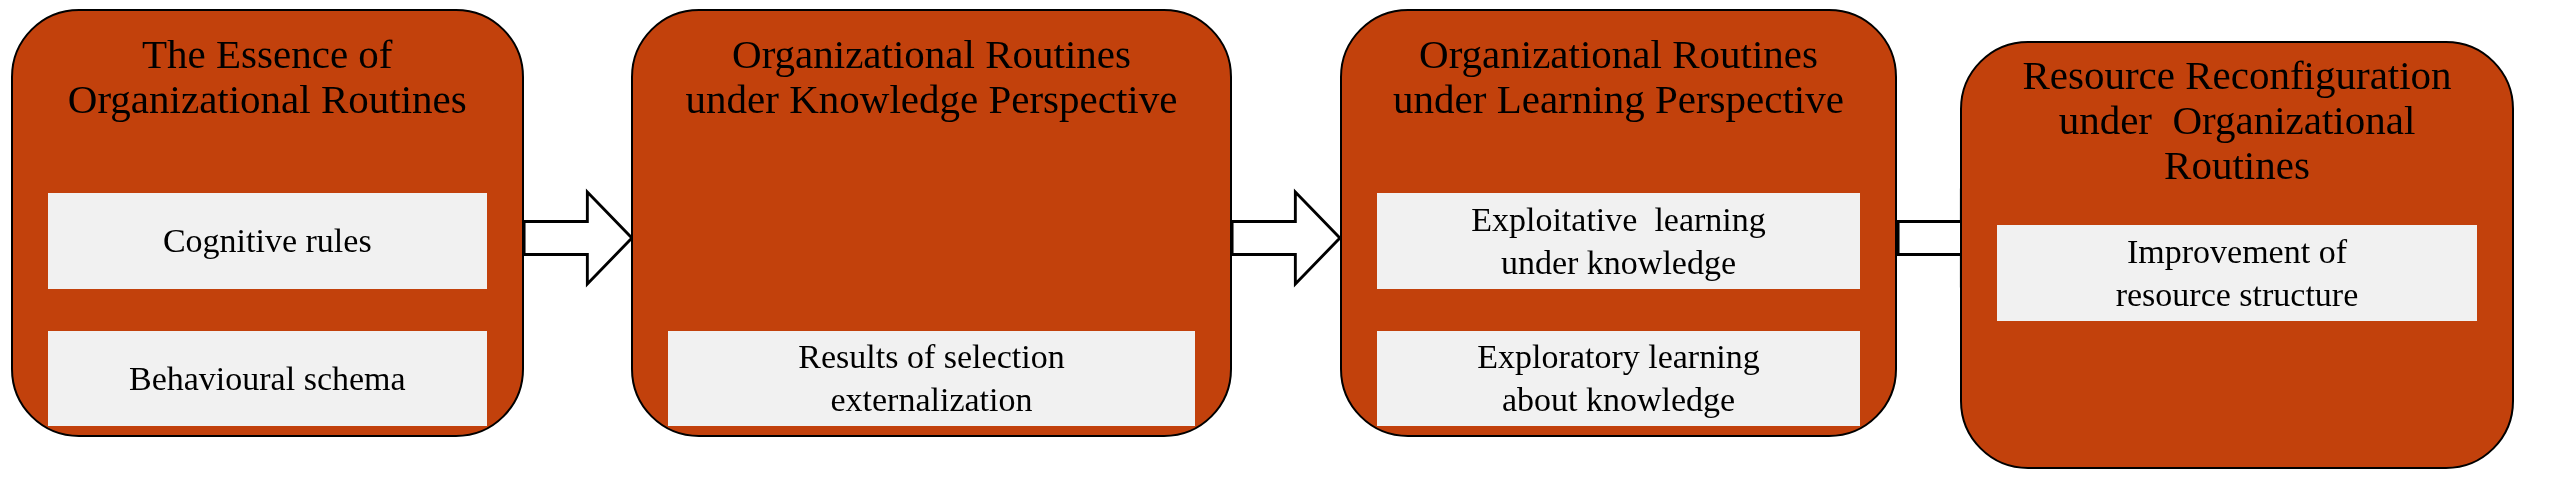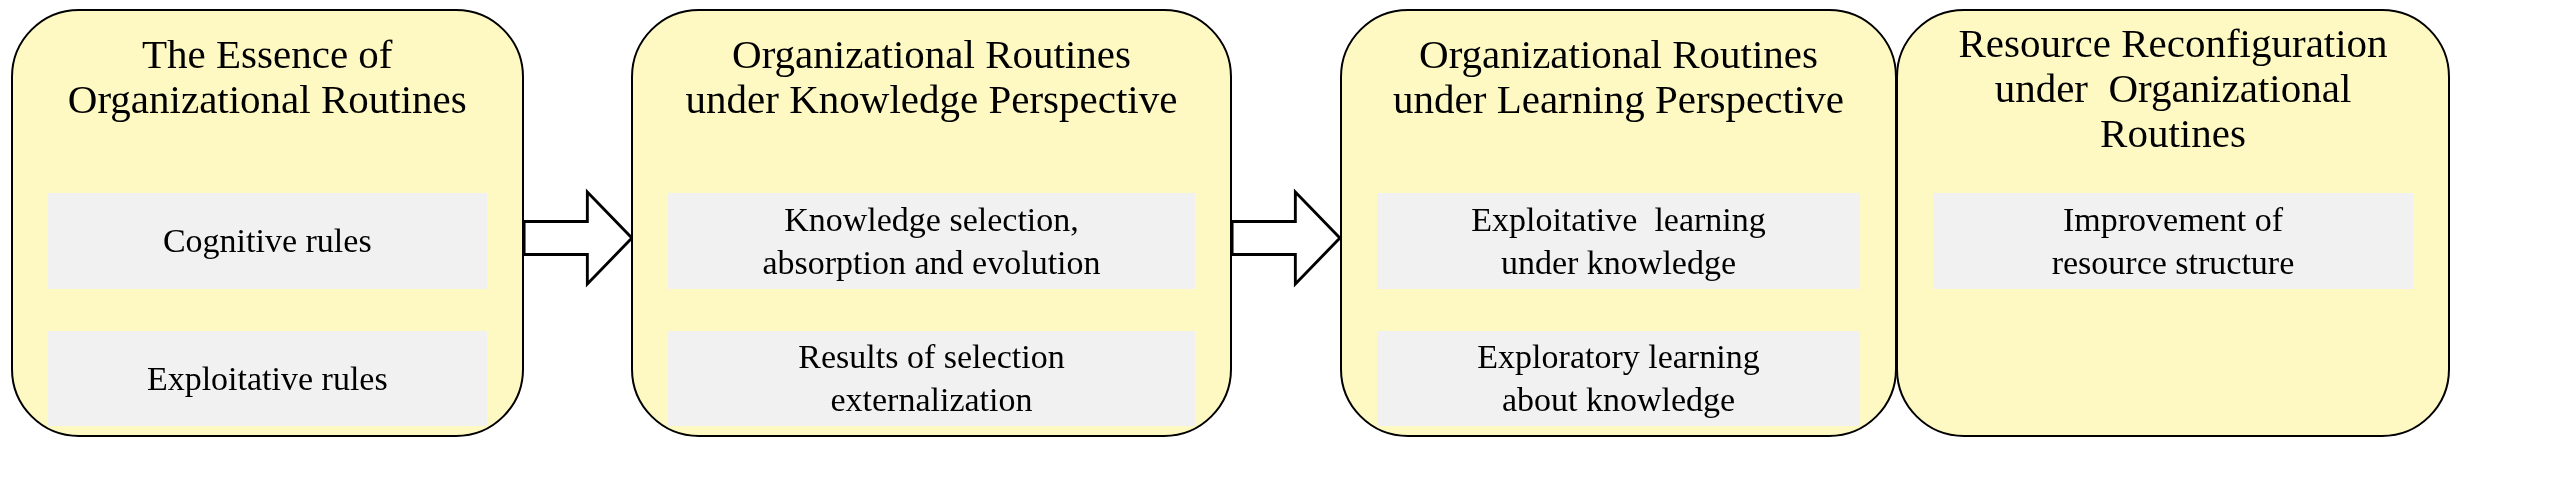--- a/index.html
+++ b/index.html
@@ -15,21 +15,21 @@
     font-family: "Liberation Serif", "DejaVu Serif", serif;
     color: #000000;
   }
   .stage-box {
     position: absolute;
     top: 8.6px;
     height: 428px;
     box-sizing: border-box;
     border: 2.2px solid #000000;
     border-radius: 68px;
-    background: #fef9c3;
+    background: #c2410c;
     text-decoration: underline;
   }
   .box-title {
     position: absolute;
     top: 21.5px;
     left: 4.3px;
     right: 4.3px;
     text-align: center;
     font-size: 41px;
     line-height: 45px;
@@ -57,48 +57,46 @@
     position: absolute;
     top: 192px;
     width: 108px;
     height: 92px;
   }
   .flow-arrow svg { overflow: visible; display: block; }
   
   .stage-box.b0 { left: 10.8px;   width: 513px; }
   .stage-box.b1 { left: 631px;  width: 601px; }
   .stage-box.b2 { left: 1340px; width: 557px; }
-  .stage-box.b3 { left: 1896px; width: 554px; }
+  .stage-box.b3 { left: 1960px; width: 554px; margin-top: 32px; }
   .flow-arrow.a0 { left: 524px; }
   .flow-arrow.a1 { left: 1232px; }
   .flow-arrow.a2 { left: 1898px; }
 </style>
 </head>
 <body>
 
 <div class="canvas">
 
   <div class="stage-box b0">
     <div class="box-title">The Essence of
 Organizational Routines</div>
     <div class="sub-box row-1">Cognitive rules</div>
-    <div class="sub-box row-2">Exploitative rules</div>
+    <div class="sub-box row-2">Behavioural schema</div>
   </div>
 
   <div class="flow-arrow a0">
     <svg width="108" height="92" viewBox="0 0 150 128" xmlns="http://www.w3.org/2000/svg">
       <polygon points="0,41 88,41 88,0 150,64 88,128 88,87 0,87" fill="#ffffff" stroke="#000000" stroke-width="4" stroke-linejoin="miter"></polygon>
     </svg>
   </div>
 
   <div class="stage-box b1">
     <div class="box-title">Organizational Routines
 under Knowledge Perspective</div>
-    <div class="sub-box row-1">Knowledge selection,
-absorption and evolution</div>
     <div class="sub-box row-2">Results of selection
 externalization</div>
   </div>
 
   <div class="flow-arrow a1">
     <svg width="108" height="92" viewBox="0 0 150 128" xmlns="http://www.w3.org/2000/svg">
       <polygon points="0,41 88,41 88,0 150,64 88,128 88,87 0,87" fill="#ffffff" stroke="#000000" stroke-width="4" stroke-linejoin="miter"></polygon>
     </svg>
   </div>
 

